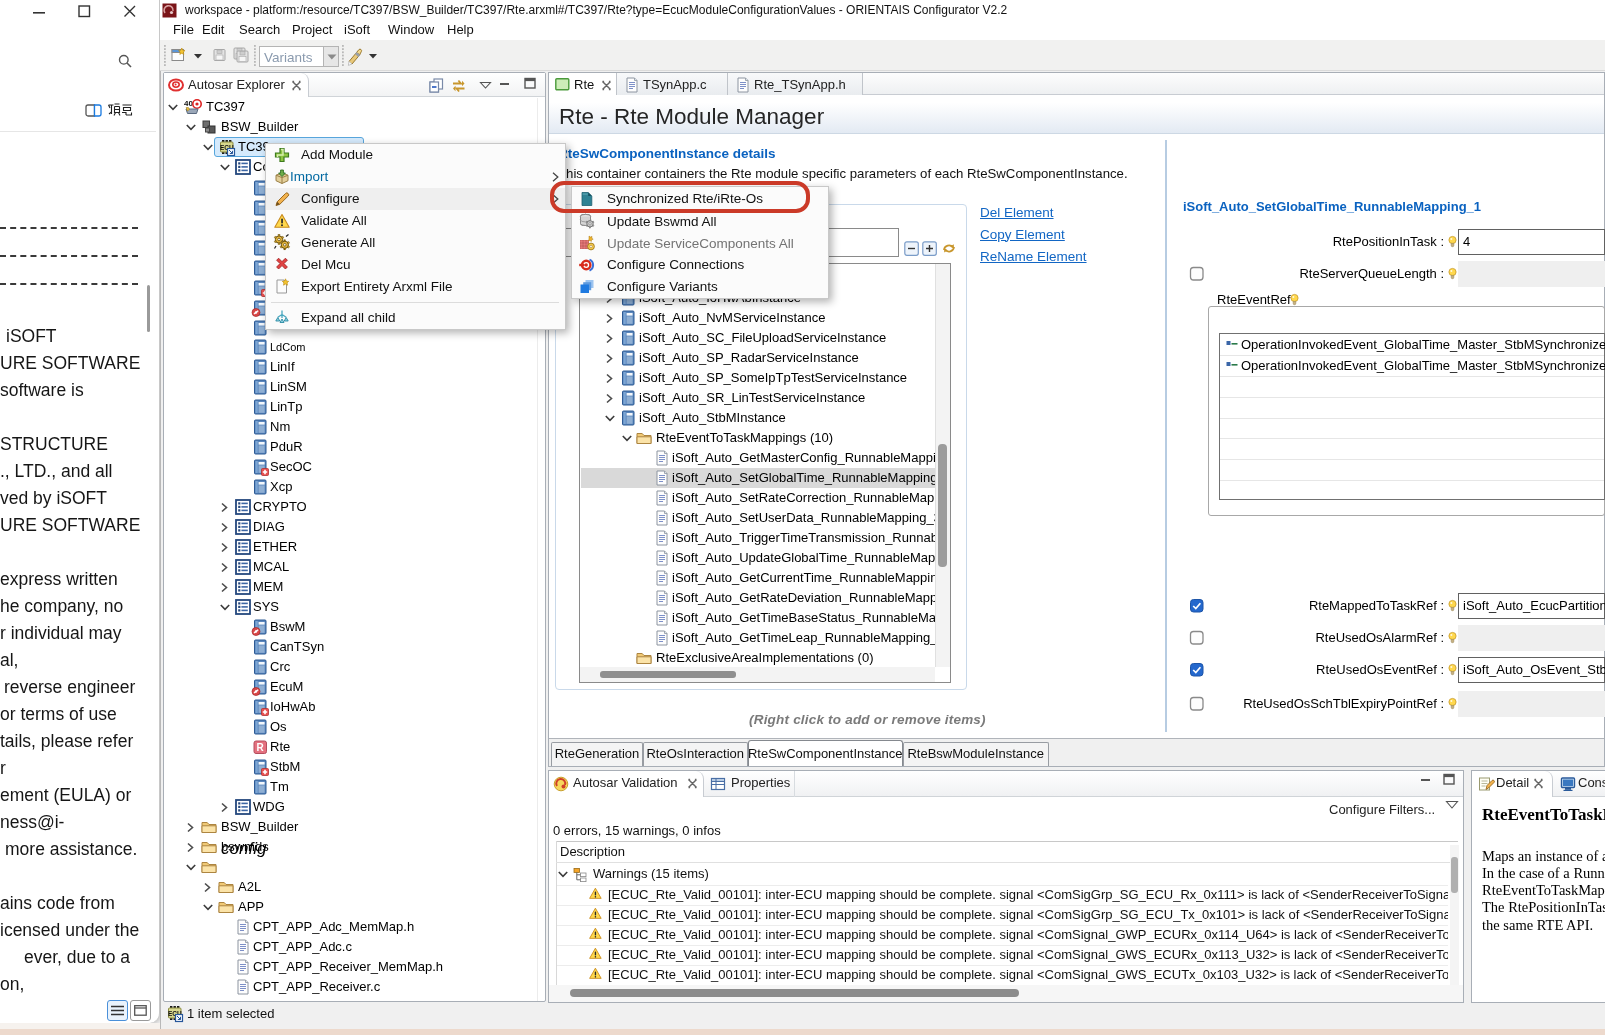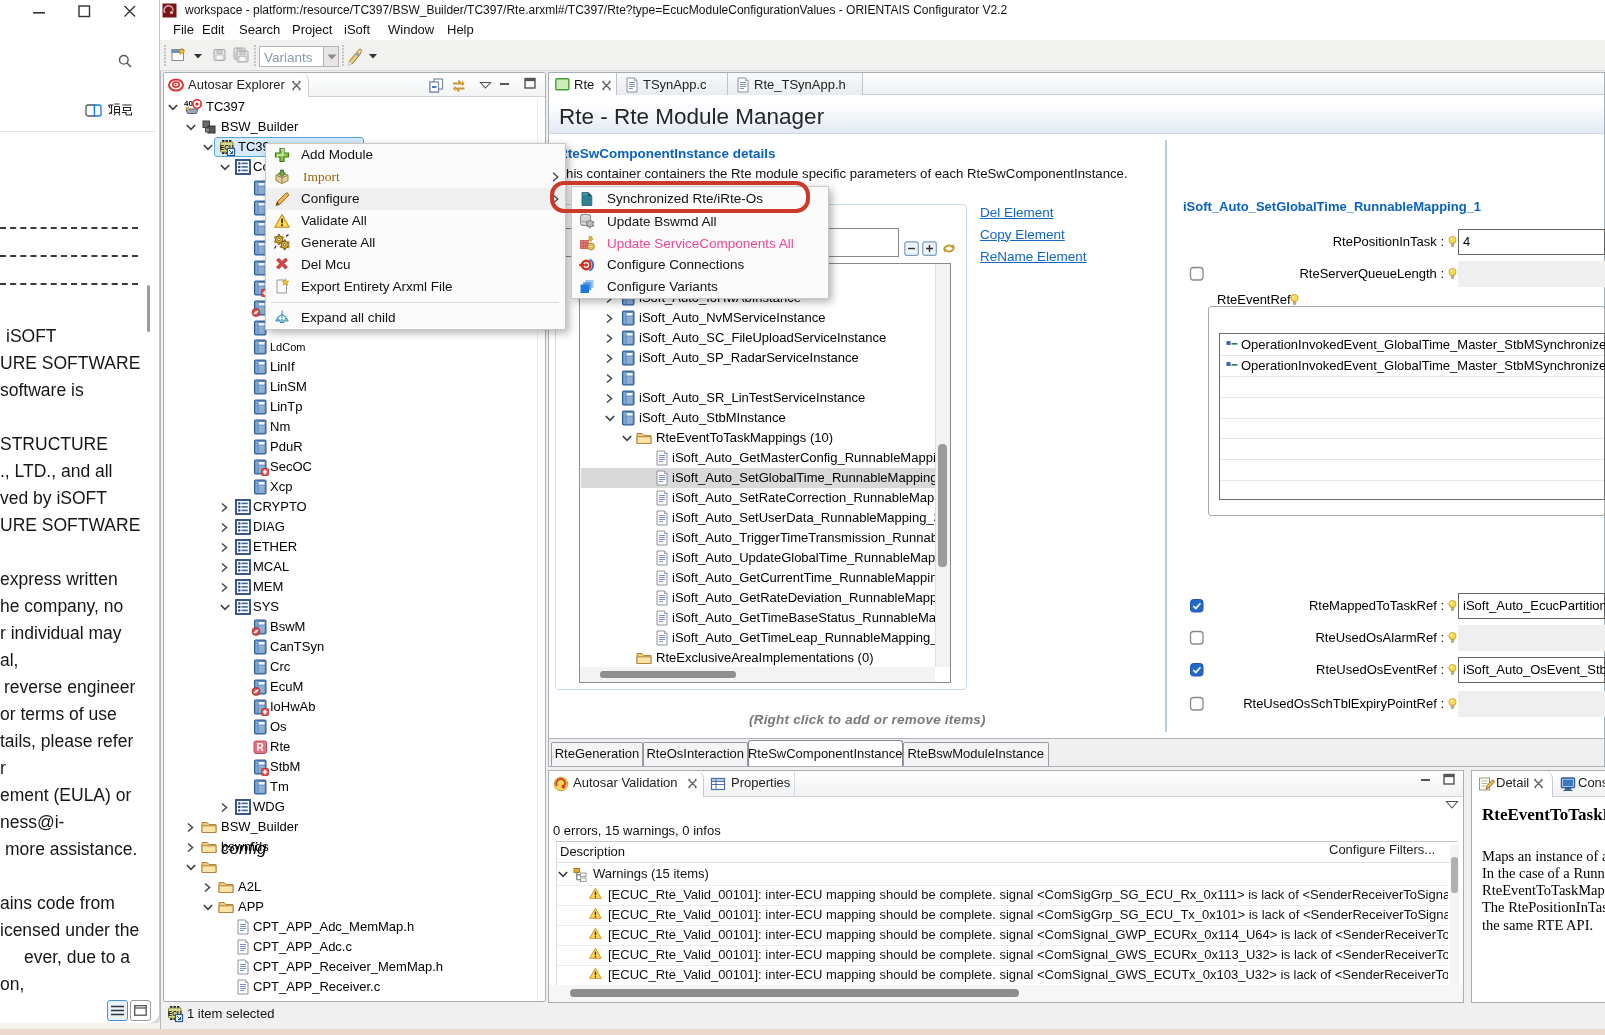--- a/index.html
+++ b/index.html
@@ -731,20 +731,21 @@
       <div class="txt" style="left:639px;top:345px;height:26px;line-height:26px;font-size:13px;color:#000;">iSoft_Auto_SP_RadarServiceInstance</div>
       <svg style="left:605px;top:374px" width="8" height="9" viewBox="0 0 8 9">
         <path d="M2 0.5 L6.5 4.5 L2 8.5" fill="none" stroke="#4d4d4d" stroke-width="1.6"></path>
       </svg>
       <svg style="left:620px;top:370px" width="17" height="17" viewBox="0 0 17 17">
         <rect x="2.5" y="1" width="11.5" height="14" rx="1" fill="#5b87bd" stroke="#2d5a94" stroke-width="1"></rect>
         <rect x="3.5" y="2" width="2.2" height="12" fill="#7da6d4"></rect>
         <rect x="6.6" y="3" width="6" height="2.6" fill="#f4f8fc"></rect>
         <rect x="6.6" y="6.4" width="6" height="7.4" fill="#b9cfe6" opacity=".55"></rect>
       </svg>
+      <div class="txt" style="left:639px;top:365px;height:26px;line-height:26px;font-size:13px;color:#000;">iSoft_Auto_SP_SomeIpTpTestServiceInstance</div>
       <svg style="left:605px;top:394px" width="8" height="9" viewBox="0 0 8 9">
         <path d="M2 0.5 L6.5 4.5 L2 8.5" fill="none" stroke="#4d4d4d" stroke-width="1.6"></path>
       </svg>
       <svg style="left:620px;top:390px" width="17" height="17" viewBox="0 0 17 17">
         <rect x="2.5" y="1" width="11.5" height="14" rx="1" fill="#5b87bd" stroke="#2d5a94" stroke-width="1"></rect>
         <rect x="3.5" y="2" width="2.2" height="12" fill="#7da6d4"></rect>
         <rect x="6.6" y="3" width="6" height="2.6" fill="#f4f8fc"></rect>
         <rect x="6.6" y="6.4" width="6" height="7.4" fill="#b9cfe6" opacity=".55"></rect>
       </svg>
       <div class="txt" style="left:639px;top:385px;height:26px;line-height:26px;font-size:13px;color:#000;">iSoft_Auto_SR_LinTestServiceInstance</div>
@@ -1006,21 +1007,21 @@
   </svg>
 <div class="txt" style="left:731px;top:770px;height:26px;line-height:26px;font-size:13px;color:#222;">Properties</div>
 <div class="abs" style="left:794px;top:771px;width:1px;height:26px;background:#d8dce0;"></div>
 <svg style="left:1420px;top:772px" width="12" height="12" viewBox="0 0 12 12">
     <rect x="1" y="7" width="9" height="2" fill="#555"></rect>
   </svg>
 <svg style="left:1443px;top:773px" width="12" height="12" viewBox="0 0 12 12">
     <rect x="1" y="1.5" width="10" height="9.5" fill="none" stroke="#555" stroke-width="1.4"></rect>
     <rect x="1" y="1.5" width="10" height="2.6" fill="#555"></rect>
   </svg>
-<div class="txt" style="left:1329px;top:797px;height:26px;line-height:26px;font-size:13px;color:#222;margin-top:40px;">Configure Filters...</div>
+<div class="txt" style="left:1329px;top:797px;height:26px;line-height:26px;font-size:13px;color:#222;">Configure Filters...</div>
 <svg style="left:1446px;top:801px" width="12" height="8" viewBox="0 0 12 8">
     <path d="M0.5 0.5 L11.5 0.5 L6 7 Z" fill="none" stroke="#555" stroke-width="1.1"></path>
   </svg>
 <div class="txt" style="left:553px;top:818px;height:26px;line-height:26px;font-size:13px;color:#111;">0 errors, 15 warnings, 0 infos</div>
 <div class="abs" style="left:556px;top:841px;width:902px;height:1px;background:#c8c8c8;"></div>
 <div class="abs" style="left:556px;top:841px;width:1px;height:160px;background:#d8d8d8;"></div>
 <div class="txt" style="left:560px;top:839px;height:26px;line-height:26px;font-size:13px;color:#111;">Description</div>
 <div class="abs" style="left:556px;top:862px;width:902px;height:1px;background:#e0e0e0;"></div>
 <svg style="left:558px;top:870px" width="10" height="8" viewBox="0 0 10 8">
     <path d="M0.8 2 L5 6.4 L9.2 2" fill="none" stroke="#3c3c3c" stroke-width="1.6"></path>
@@ -1138,21 +1139,21 @@
 <svg style="left:274px;top:146.6px" width="16" height="16" viewBox="0 0 16 16">
     <path d="M6 1.5 h4 v4.5 h4.5 v4 h-4.5 v4.5 h-4 v-4.5 h-4.5 v-4 h4.5 z" fill="#8ec641" stroke="#3d7a1e" stroke-width="1.2"></path>
     <path d="M7 2.5 h2 v5.5 h-5.5 v2" fill="none" stroke="#d8eeb0" stroke-width="1.4"></path>
   </svg>
 <div class="txt" style="left:301px;top:141.1px;height:27.0px;line-height:27.0px;font-size:13.5px;color:#111;">Add Module</div>
 <svg style="left:274px;top:168.5px" width="16" height="16" viewBox="0 0 16 16">
     <path d="M8 4 l6 2.2 v5.5 l-6 2.8 l-6 -2.8 v-5.5 z" fill="#e3cf9a" stroke="#9a7f46" stroke-width="1"></path>
     <path d="M2 6.2 l6 2.4 l6 -2.4 M8 8.6 V14.5" fill="none" stroke="#9a7f46" stroke-width="1"></path>
     <path d="M6.6 1 h2.8 v3 h2 l-3.4 3.6 l-3.4 -3.6 h2 z" fill="#6fae4a" stroke="#2e6e22" stroke-width=".9"></path>
   </svg>
-<div class="txt" style="left:303px;top:163.0px;height:27.0px;line-height:27.0px;font-size:13.5px;color:#a16207;font-family:Liberation Serif, serif;">Import</div>
+<div class="txt" style="left:290px;top:163.0px;height:27.0px;line-height:27.0px;font-size:13.5px;color:#0369a1;">Import</div>
 <svg style="left:552px;top:171.5px" width="7" height="10" viewBox="0 0 7 10">
     <path d="M1 0.8 L5.8 5 L1 9.2" fill="none" stroke="#444" stroke-width="1.3"></path>
   </svg>
 <svg style="left:274px;top:190.6px" width="16" height="16" viewBox="0 0 16 16">
     <path d="M2 14.5 L3.2 10.8 L11.5 2.5 a1.8 1.8 0 0 1 2.6 0 a1.8 1.8 0 0 1 0 2.6 L5.8 13.3 Z" fill="#f2b24e" stroke="#9a6a20" stroke-width="1"></path>
     <path d="M2 14.5 L3.2 10.8 L5.8 13.3 Z" fill="#704f1e"></path>
   </svg>
 <div class="txt" style="left:301px;top:185.1px;height:27.0px;line-height:27.0px;font-size:13.5px;color:#111;">Configure</div>
 <svg style="left:552px;top:193.6px" width="7" height="10" viewBox="0 0 7 10">
     <path d="M1 0.8 L5.8 5 L1 9.2" fill="none" stroke="#444" stroke-width="1.3"></path>
@@ -1247,21 +1248,21 @@
     <rect x="1.2" y="8.2" width="2.6" height="2.6" fill="#e87878" stroke="#b84040" stroke-width=".4"></rect>
     <rect x="4.2" y="8.2" width="2.6" height="2.6" fill="#e87878" stroke="#b84040" stroke-width=".4"></rect>
     <rect x="7.2" y="8.2" width="2.6" height="2.6" fill="#e87878" stroke="#b84040" stroke-width=".4"></rect>
     <rect x="1.2" y="11.2" width="2.6" height="2.6" fill="#e87878" stroke="#b84040" stroke-width=".4"></rect>
     <rect x="4.2" y="11.2" width="2.6" height="2.6" fill="#e87878" stroke="#b84040" stroke-width=".4"></rect>
     <rect x="7.2" y="11.2" width="2.6" height="2.6" fill="#e87878" stroke="#b84040" stroke-width=".4"></rect>
     <path d="M10 1 l1.4 1 1.6-.6 -.2 1.8 1.4 1 -1.7.6 -.2 1.8 -1.3-1.2 -1.7.5 .7-1.7 z" fill="#f0b429" stroke="#a87818" stroke-width=".5"></path>
     <circle cx="12" cy="11.5" r="3.4" fill="#f4c84a" stroke="#96701c" stroke-width=".8"></circle>
     <circle cx="12" cy="11.5" r="1.2" fill="#fff" stroke="#96701c" stroke-width=".5"></circle>
   </svg>
-<div class="txt" style="left:607px;top:229.5px;height:27.0px;line-height:27.0px;font-size:13.5px;color:#ec4899;">Update ServiceComponents All</div>
+<div class="txt" style="left:607px;top:229.5px;height:27.0px;line-height:27.0px;font-size:13.5px;color:#737373;">Update ServiceComponents All</div>
 <svg style="left:579px;top:256.5px" width="17" height="16" viewBox="0 0 17 16">
     <path d="M10.5 2.6 a6 6 0 0 1 0 11" fill="none" stroke="#3a6fd8" stroke-width="2"></path>
     <circle cx="7.2" cy="8" r="4.2" fill="#fff" stroke="#d82c1c" stroke-width="2.4"></circle>
     <circle cx="7.2" cy="8" r="1.7" fill="#d82c1c"></circle>
     <path d="M0.2 8 H3.4" stroke="#d82c1c" stroke-width="2.4"></path>
     <path d="M2.8 5.4 L6.4 8 L2.8 10.6 Z" fill="#d82c1c"></path>
   </svg>
 <div class="txt" style="left:607px;top:251.0px;height:27.0px;line-height:27.0px;font-size:13.5px;color:#111;">Configure Connections</div>
 <svg style="left:579px;top:278px" width="16" height="16" viewBox="0 0 16 16">
     <rect x="6.5" y="2" width="8" height="8" fill="#9cc4f0"></rect>

